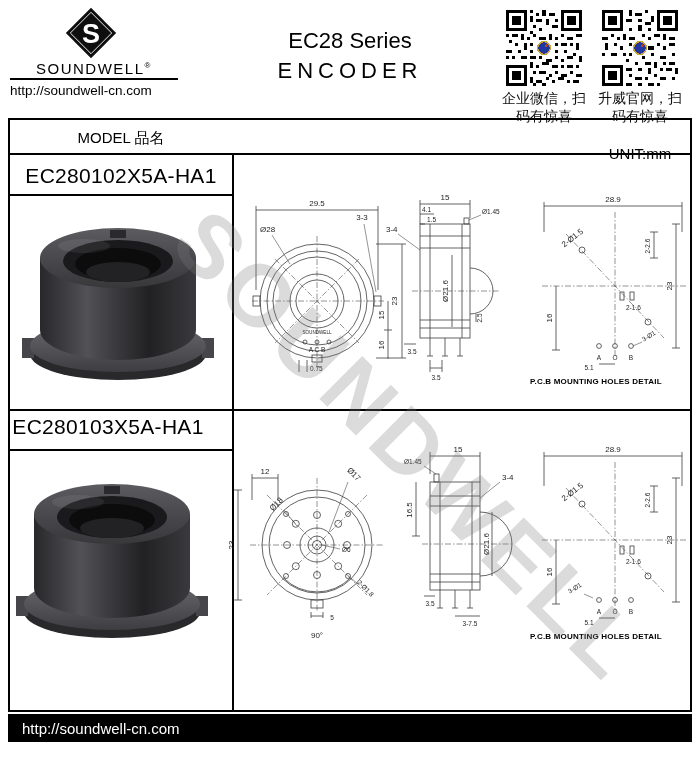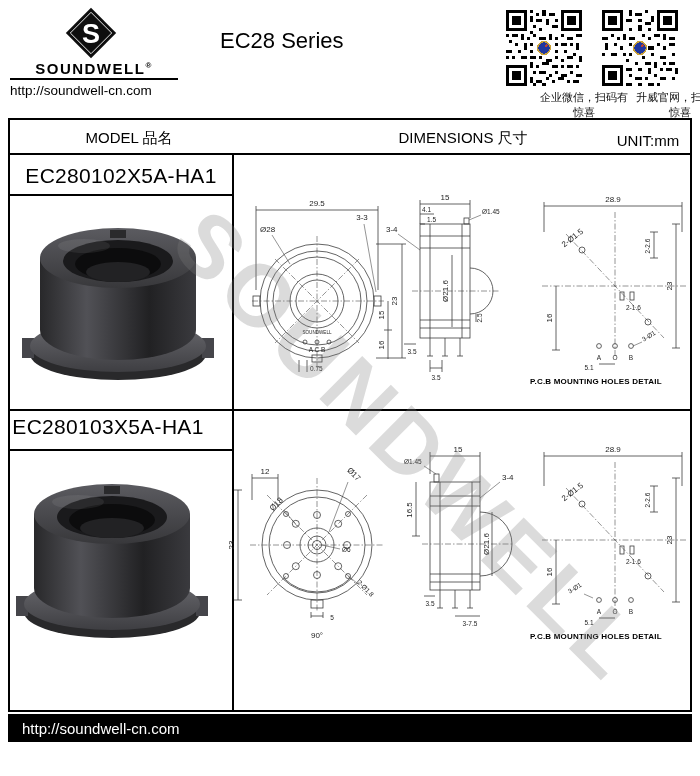--- a/index.html
+++ b/index.html
@@ -1,25 +1,25 @@
 <!DOCTYPE html>
 <html><head>
 <meta charset="utf-8">
 <style>
   html,body{margin:0;padding:0;background:#fff;}
   .page{position:relative;width:700px;height:776px;background:#fff;overflow:hidden;
         font-family:"Liberation Sans",sans-serif;color:#000;}
   .abs{position:absolute;}
-  .brand{font-weight:bold;font-size:15px;letter-spacing:1.5px;text-align:center;}
+  .brand{font-weight:normal;font-size:15px;letter-spacing:1.5px;text-align:center;}
   .hline{background:#000;}
   .url{font-size:13.5px;}
-  .title1{text-align:left;font-size:22px;}
+  .title1{text-align:center;font-size:22px;}
   .title2{text-align:center;font-size:22px;letter-spacing:5px;}
-  .qr-cap{font-size:11px;text-align:center;color:#111;margin-left:40px;}
-  .th{height:35px;line-height:35px;text-align:center;font-size:15px;padding-left:8px;}
+  .qr-cap{font-size:14px;text-align:center;color:#111;}
+  .th{height:35px;line-height:35px;text-align:center;font-size:15px;}
   .model-title{height:37px;line-height:37px;text-align:center;font-size:21px;letter-spacing:.3px;}
   .pcb-caption{font-size:8px;font-weight:bold;text-align:left;letter-spacing:.2px;}
   .footer{background:#000;color:#fff;display:flex;align-items:center;justify-content:space-between;
           padding:0 14px;box-sizing:border-box;font-size:15px;}
   .watermark{transform:rotate(45deg);transform-origin:0 0;font-size:88px;letter-spacing:6px;
              color:rgba(125,125,125,.28);white-space:nowrap;pointer-events:none;z-index:6;font-weight:bold;}
   
   .dw line,.dw circle,.dw rect,.dw path{stroke:#3c3c3c;stroke-width:.8;fill:none;}
   .dw .cl{stroke-dasharray:6 2 1.5 2;stroke-width:.55;}
   .dw .ldr{stroke-width:.55;}
@@ -57,20 +57,21 @@
     <polygon points="30,7 53,30 30,53 7,30" fill="none" stroke="#fff" stroke-width="1"></polygon>
     <text x="30" y="41" text-anchor="middle" font-size="30" font-weight="bold" fill="#fff">S</text>
   </svg>
   <div class="abs brand" style="left:8px;top:60px;width:172px">
     <span>SOUNDWELL</span><sup style="font-size:8px">®</sup>
   </div>
   <div class="abs hline" style="left:10px;top:78px;width:168px;height:2px"></div>
   <div class="abs url" style="left:10px;top:83px;width:180px">http://soundwell-cn.com</div>
 
   <div class="abs title1" style="left:220px;top:28px;width:260px">EC28 Series</div>
+  <div class="abs title2" style="left:220px;top:58px;width:260px">ENCODER</div>
 
   <svg class="abs" style="left:506px;top:10px" width="76" height="76" viewBox="0 0 25 25" shape-rendering="crispEdges">
     <rect x="0" y="0" width="25" height="25" fill="#fff"></rect>
     <g fill="#000">
         <rect x="0" y="0" width="7" height="7"></rect>
         <rect x="18" y="0" width="7" height="7"></rect>
         <rect x="0" y="18" width="7" height="7"></rect>
       </g>
     <g fill="#fff">
         <rect x="1" y="1" width="5" height="5"></rect>
@@ -114,22 +115,21 @@
     <circle cx="13.2" cy="11.8" r="0.5" fill="#c04030"></circle>
   </svg>
   <div class="abs qr-cap" style="left:592px;top:90px;width:96px">升威官网，扫码有惊喜</div>
 
   <div class="abs" style="left:8px;top:118px;width:680px;height:590px;border:2px solid #000"></div>
   <div class="abs hline" style="left:8px;top:153px;width:684px;height:2px"></div>
   <div class="abs hline" style="left:8px;top:409px;width:684px;height:2px"></div>
   <div class="abs hline" style="left:232px;top:155px;width:2px;height:555px"></div>
 
   <div class="abs th" style="left:10px;top:120px;width:222px">MODEL 品名</div>
-  <div class="abs th" style="left:320px;top:120px;width:270px">DIMENSIONS 尺寸</div>
-  <div class="abs th" style="left:595px;top:123px;width:90px">UNIT:mm</div>
+  <div class="abs th" style="left:595px;top:136px;width:90px">UNIT:mm</div>
 
   <div class="abs model-title" style="left:10px;top:157px;width:222px">EC280102X5A-HA1</div>
   <div class="abs hline" style="left:10px;top:194px;width:222px;height:2px"></div>
 
   <svg class="abs photo" style="left:22px;top:200px" width="192" height="205" viewBox="0 0 192 205">
     <ellipse cx="96" cy="154" rx="88" ry="26" fill="#29292b"></ellipse>
     <rect x="0" y="138" width="12" height="20" fill="#45454a"></rect>
     <rect x="180" y="138" width="12" height="20" fill="#45454a"></rect>
     <ellipse cx="96" cy="146" rx="88" ry="26" fill="url(#gFlange)" stroke="#19191b" stroke-width=".5"></ellipse>
     <path d="M18,58 V130 A78,30 0 0 0 174,130 V58 Z" fill="url(#gSide)"></path>

